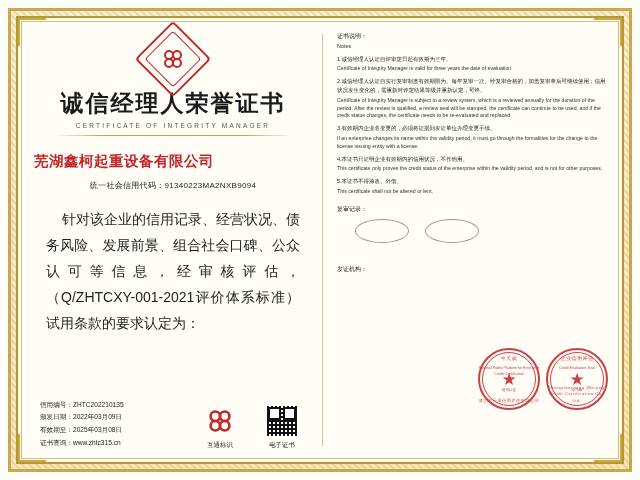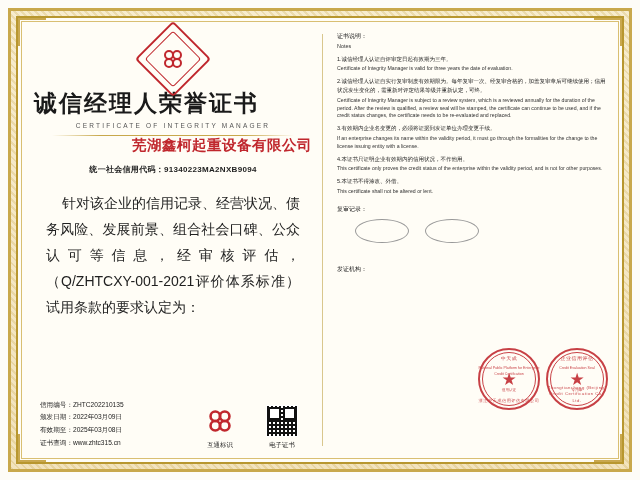--- a/index.html
+++ b/index.html
@@ -112,20 +112,21 @@
   .emblem .knot {
     position: absolute;
     left: 50%; top: 50%;
     width: 22px; height: 22px;
     margin-left: -11px; margin-top: -11px;
   }
   .knot-svg { display:block; }
 
   
   .cert-title {
+    text-align: center;
     font-family: "Liberation Serif", serif;
     font-size: 23px;
     font-weight: bold;
     letter-spacing: 2px;
     color: #1a1a1a;
     margin-top: 2px;
   }
   .cert-title-en {
     text-align: center;
     font-size: 6.5px;
@@ -133,35 +134,34 @@
     color: #555;
     margin-top: 3px;
   }
   .title-rule {
     height: 1px;
     background: linear-gradient(90deg, rgba(200,168,75,0) 0%, #c8a84b 20%, #c8a84b 80%, rgba(200,168,75,0) 100%);
     margin: 6px 18px 0 18px;
   }
 
   .company {
-    text-align: right;
+    text-align: left;
     color: #c0272d;
     font-family: "Liberation Serif", serif;
     font-weight: bold;
     font-size: 14.5px;
     letter-spacing: 0.5px;
-    margin-top: 0;
+    margin-top: 16px;
   }
   .credit-code {
     text-align: center;
     font-size: 8px;
     color: #222;
     margin-top: 9px;
     letter-spacing: 0.3px;
-    font-weight: bold;
   }
 
   .body-text {
     font-size: 14px;
     color: #1f1f1f;
     line-height: 1.85;
     margin-top: 16px;
     padding: 0 12px;
     text-align: justify;
     text-indent: 16px;

